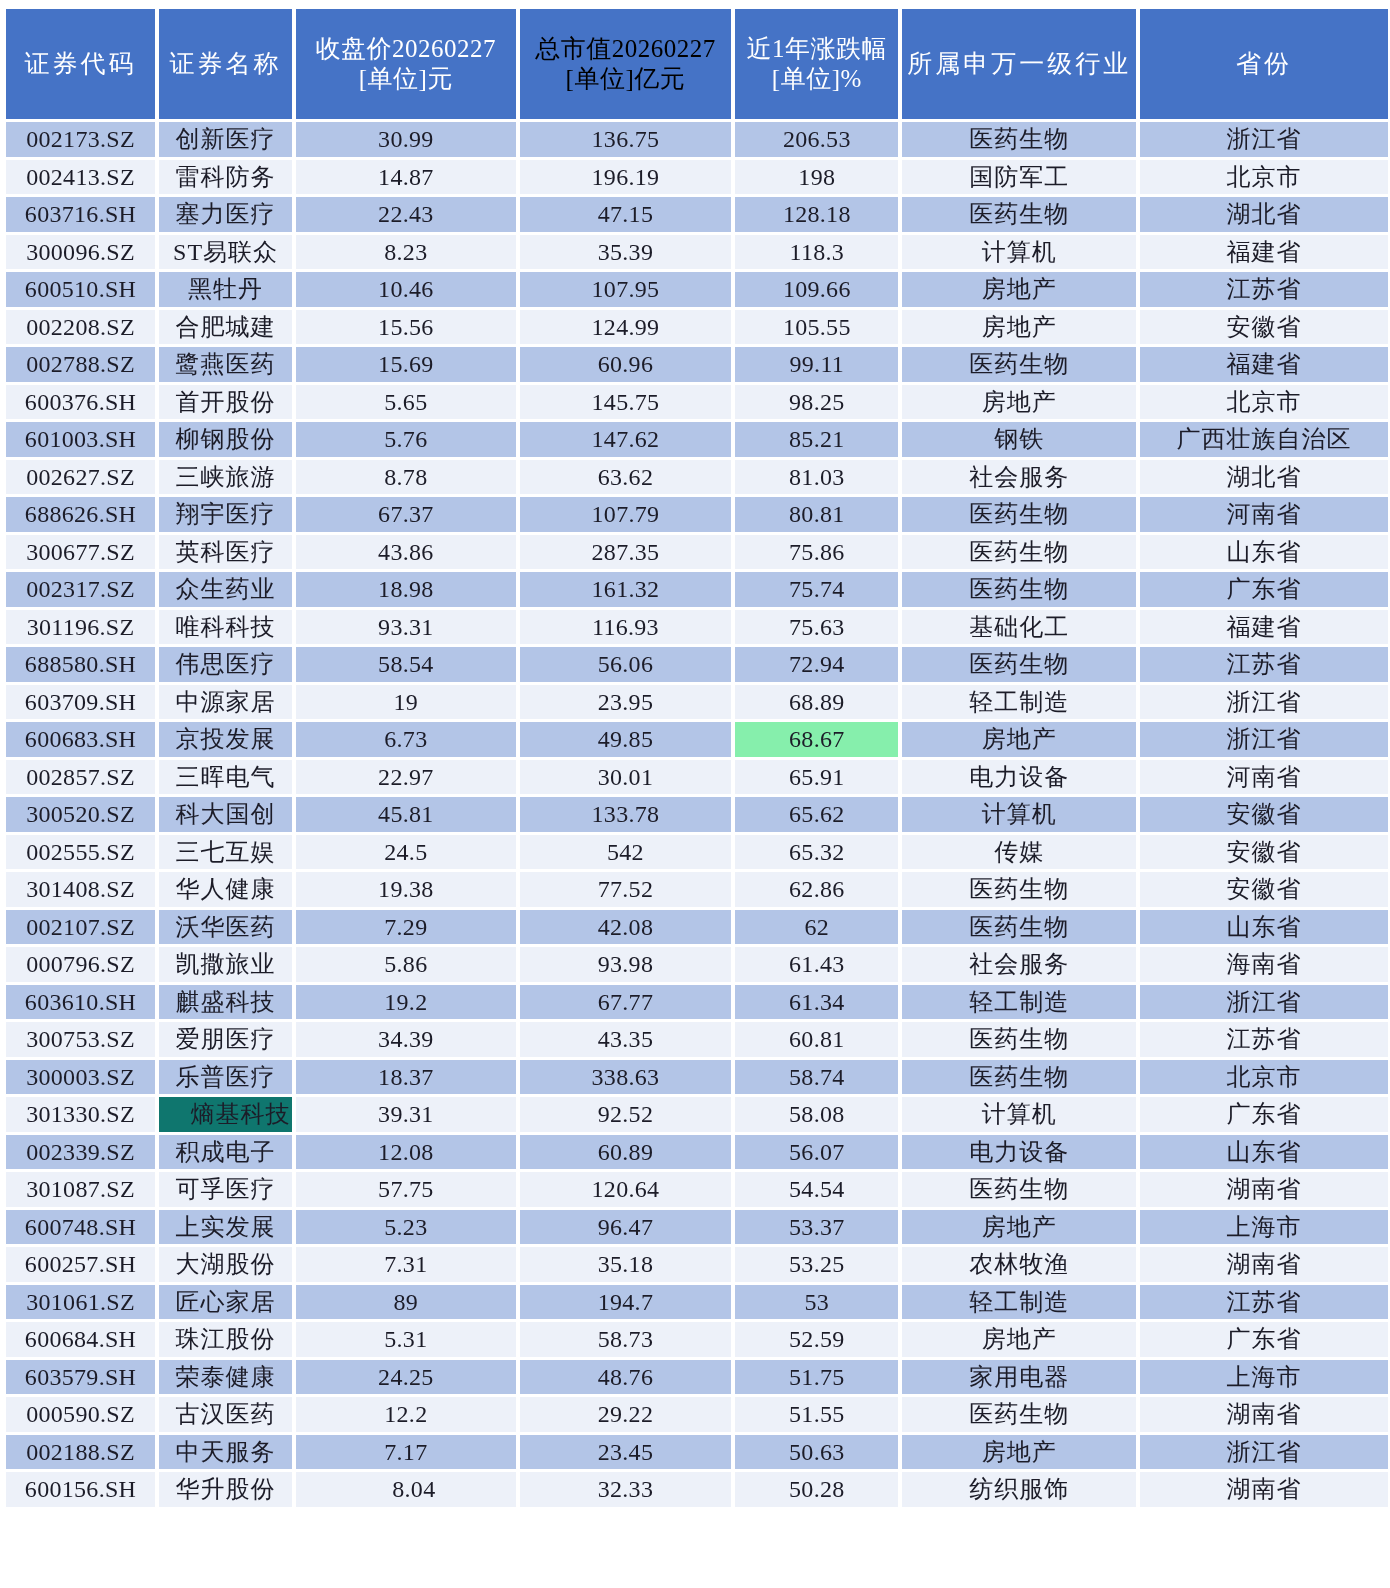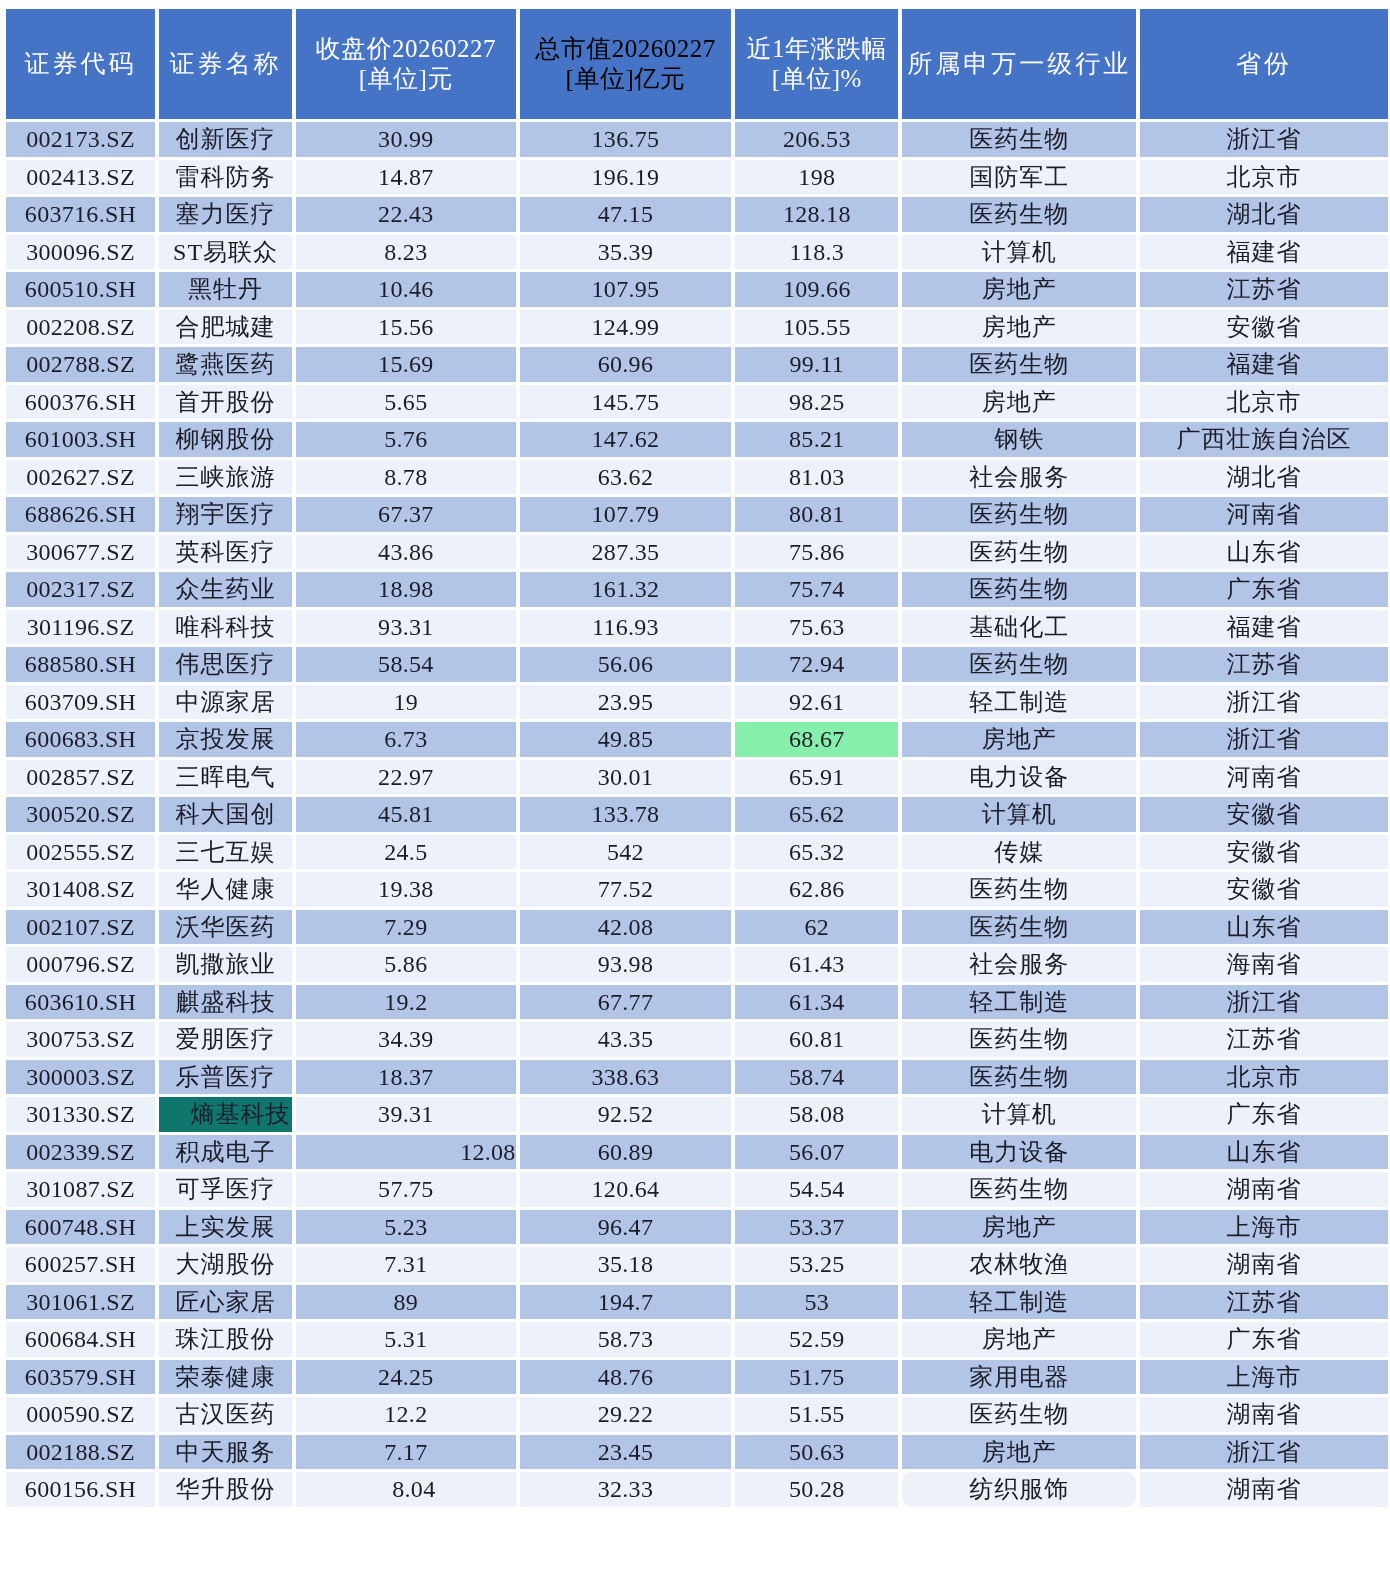--- a/index.html
+++ b/index.html
@@ -239,21 +239,21 @@
           <td class="num" style="background: rgb(179, 197, 231);">56.06</td>
           <td class="num" style="background: rgb(179, 197, 231);">72.94</td>
           <td class="ind" style="background: rgb(179, 197, 231);">医药生物</td>
           <td class="prov" style="background: rgb(179, 197, 231);">江苏省</td>
         </tr>
         <tr class="even">
           <td class="code" style="background: rgb(237, 241, 249);">603709.SH</td>
           <td class="name" style="background: rgb(237, 241, 249);">中源家居</td>
           <td class="num" style="background: rgb(237, 241, 249);">19</td>
           <td class="num" style="background: rgb(237, 241, 249);">23.95</td>
-          <td class="num" style="background: rgb(237, 241, 249);">92.61</td>
+          <td class="num" style="background: rgb(237, 241, 249);">68.89</td>
           <td class="ind" style="background: rgb(237, 241, 249);">轻工制造</td>
           <td class="prov" style="background: rgb(237, 241, 249);">浙江省</td>
         </tr>
         <tr class="odd">
           <td class="code" style="background: rgb(179, 197, 231);">600683.SH</td>
           <td class="name" style="background: rgb(179, 197, 231);">京投发展</td>
           <td class="num" style="background: rgb(179, 197, 231);">6.73</td>
           <td class="num" style="background: rgb(179, 197, 231);">49.85</td>
           <td class="num" style="background: #86efac;">68.67</td>
           <td class="ind" style="background: rgb(179, 197, 231);">房地产</td>
@@ -345,21 +345,21 @@
           <td class="name" style="background: #0f766e; padding-left: 30px;">熵基科技</td>
           <td class="num" style="background: rgb(237, 241, 249);">39.31</td>
           <td class="num" style="background: rgb(237, 241, 249);">92.52</td>
           <td class="num" style="background: rgb(237, 241, 249);">58.08</td>
           <td class="ind" style="background: rgb(237, 241, 249);">计算机</td>
           <td class="prov" style="background: rgb(237, 241, 249);">广东省</td>
         </tr>
         <tr class="odd">
           <td class="code" style="background: rgb(179, 197, 231);">002339.SZ</td>
           <td class="name" style="background: rgb(179, 197, 231);">积成电子</td>
-          <td class="num" style="background: rgb(179, 197, 231); text-align: right;">12.08</td>
+          <td class="num" style="background: rgb(179, 197, 231);">12.08</td>
           <td class="num" style="background: rgb(179, 197, 231);">60.89</td>
           <td class="num" style="background: rgb(179, 197, 231);">56.07</td>
           <td class="ind" style="background: rgb(179, 197, 231);">电力设备</td>
           <td class="prov" style="background: rgb(179, 197, 231);">山东省</td>
         </tr>
         <tr class="even">
           <td class="code" style="background: rgb(237, 241, 249);">301087.SZ</td>
           <td class="name" style="background: rgb(237, 241, 249);">可孚医疗</td>
           <td class="num" style="background: rgb(237, 241, 249);">57.75</td>
           <td class="num" style="background: rgb(237, 241, 249);">120.64</td>
@@ -429,18 +429,18 @@
           <td class="num" style="background: rgb(179, 197, 231);">50.63</td>
           <td class="ind" style="background: rgb(179, 197, 231);">房地产</td>
           <td class="prov" style="background: rgb(179, 197, 231);">浙江省</td>
         </tr>
         <tr class="even">
           <td class="code" style="background: rgb(237, 241, 249);">600156.SH</td>
           <td class="name" style="background: rgb(237, 241, 249);">华升股份</td>
           <td class="num" style="background: rgb(237, 241, 249); padding-left: 16px;">8.04</td>
           <td class="num" style="background: rgb(237, 241, 249);">32.33</td>
           <td class="num" style="background: rgb(237, 241, 249);">50.28</td>
-          <td class="ind" style="background: rgb(237, 241, 249); border-radius: 10px;">纺织服饰</td>
+          <td class="ind" style="background: rgb(237, 241, 249);">纺织服饰</td>
           <td class="prov" style="background: rgb(237, 241, 249);">湖南省</td>
         </tr>
       </tbody>
   </table>
 </div>
 
 </body></html>

